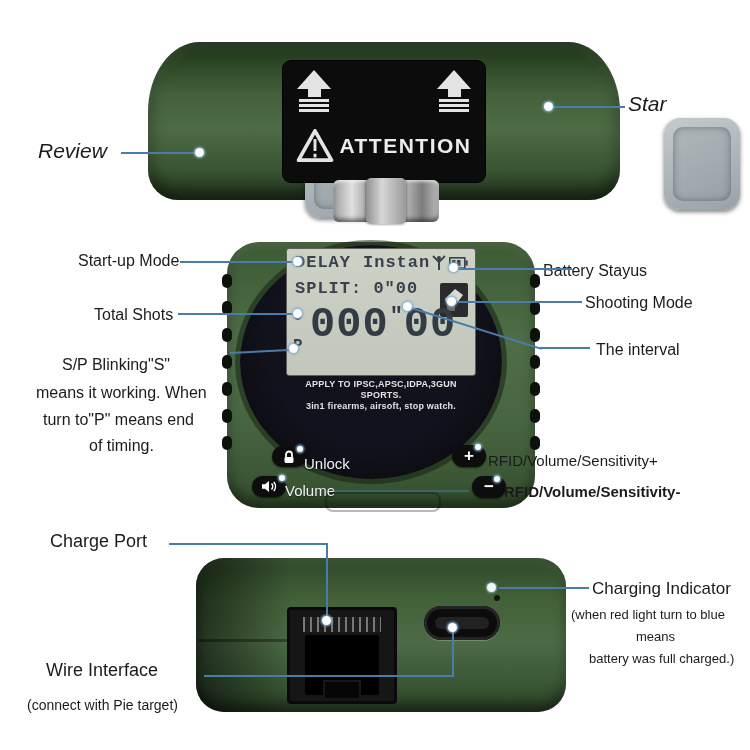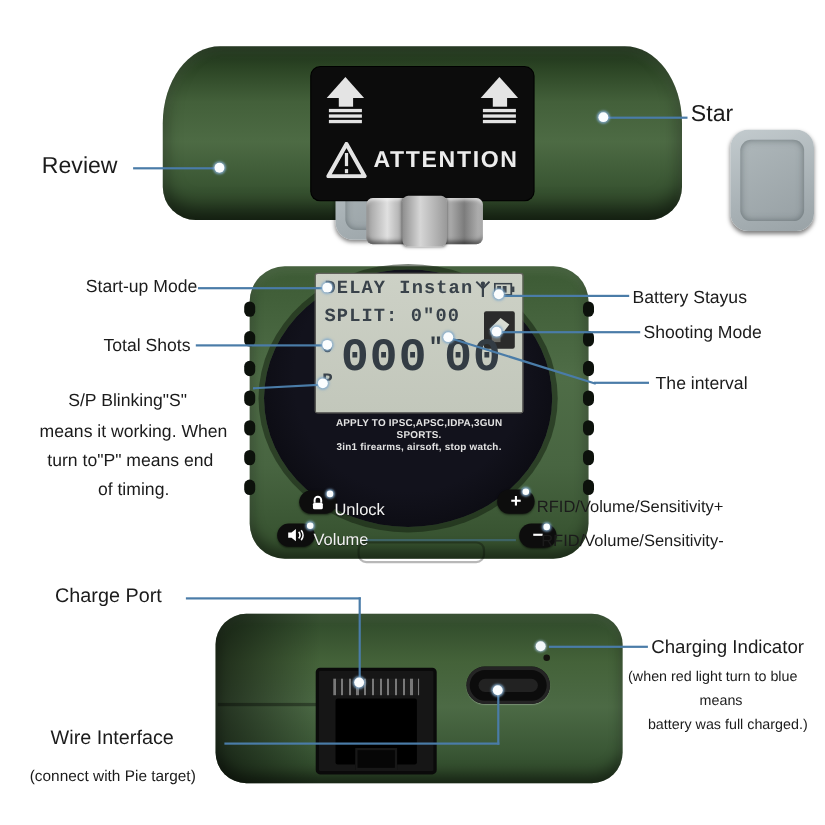--- a/index.html
+++ b/index.html
@@ -42,21 +42,21 @@
     color:#f0f0f0;font-size:11.5px;font-weight:bold;letter-spacing:.2px;}
   .attention-row{position:absolute;top:68px;left:0;width:100%;display:flex;
     align-items:center;justify-content:center;gap:5px;}
   .attention-text{color:#ececec;font-size:21px;font-weight:bold;letter-spacing:1.5px;}
   .hinge{position:absolute;left:333px;top:180px;width:106px;height:42px;border-radius:6px;
     background:linear-gradient(90deg,#9d9d9d,#e0e0e0 18%,#8b8b8b 38%,#d8d8d8 60%,#7c7c7c 84%,#bdbdbd);
     box-shadow:inset 0 2px 3px rgba(255,255,255,.6), inset 0 -3px 4px rgba(0,0,0,.5);}
   .hinge-tab{position:absolute;left:33px;top:-2px;width:40px;height:46px;border-radius:5px;
     background:linear-gradient(90deg,#8f8f8f,#d6d6d6 40%,#9a9a9a);
     box-shadow:0 0 3px rgba(0,0,0,.6);}
-  .lbl.big{font-size:21px;}
+  .lbl.big{font-size:21px;font-style:italic;}
 
   
   .mid-body{position:absolute;left:227px;top:242px;width:308px;height:266px;border-radius:32px;
     background:linear-gradient(180deg,#3c5a34,#4f6d47 38%,#486541 68%,#334e2c);
     box-shadow:inset 0 5px 8px rgba(255,255,255,.08), inset 0 -8px 12px rgba(0,0,0,.45);}
   .knob-col{position:absolute;top:32px;display:flex;flex-direction:column;gap:13px;}
   .knob-col.l{left:-5px;} .knob-col.r{right:-5px;}
   .knob{width:10px;height:14px;border-radius:5px;background:#0c110b;}
   .bezel{position:absolute;left:240px;top:245px;width:262px;height:234px;border-radius:50%;
     background:radial-gradient(circle at 50% 42%,#12121c 55%,#050508 100%);
@@ -239,38 +239,38 @@
   <div class="dot small" style="left:297px;top:446px;"></div>
   <div class="dot small" style="left:279px;top:475px;"></div>
   <div class="dot small" style="left:475px;top:444px;"></div>
   <div class="dot small" style="left:494px;top:476px;"></div>
   <div class="slot-outline"></div>
 
   <div class="dev-lbl" style="left:304px;top:455px;">Unlock</div>
   <div class="dev-lbl" style="left:285px;top:482px;">Volume</div>
   <div class="ln h faint" style="left:333px;top:490px;width:136px;"></div>
   <div class="lbl" style="left:488px;top:452px;font-size:15px;">RFID/Volume/Sensitivity+</div>
-  <div class="lbl" style="left:492px;top:483px;font-size:15px;">RFID/Volume/Sensitivity-</div>
+  <div class="lbl" style="left:504px;top:483px;font-size:15px;font-weight:bold;">RFID/Volume/Sensitivity-</div>
 
   <div class="lbl" style="left:78px;top:252px;font-size:16px;">Start-up Mode</div>
   <div class="ln h" style="left:180px;top:261px;width:116px;"></div>
   <div class="dot" style="left:293px;top:257px;"></div>
 
   <div class="lbl" style="left:94px;top:306px;font-size:16px;">Total Shots</div>
   <div class="ln h" style="left:178px;top:313px;width:119px;"></div>
   <div class="dot" style="left:293px;top:309px;"></div>
 
   <div class="lbl" style="left:62px;top:356px;font-size:16px;">S/P Blinking"S"</div>
   <div class="lbl" style="left:36px;top:384px;font-size:16px;">means it working. When</div>
   <div class="lbl" style="left:43px;top:411px;font-size:16px;">turn to"P" means end</div>
   <div class="lbl" style="left:89px;top:437px;font-size:16px;">of timing.</div>
   <div class="ln diag" style="left:230px;top:352px;width:64px;transform:rotate(-3deg);"></div>
   <div class="dot" style="left:289px;top:344px;"></div>
 
-  <div class="lbl" style="left:575px;top:262px;font-size:16px;">Battery Stayus</div>
+  <div class="lbl" style="left:543px;top:262px;font-size:16px;">Battery Stayus</div>
   <div class="ln h" style="left:458px;top:268px;width:114px;"></div>
   <div class="dot" style="left:449px;top:263px;"></div>
 
   <div class="lbl" style="left:585px;top:294px;font-size:16px;">Shooting Mode</div>
   <div class="ln h" style="left:455px;top:301px;width:127px;"></div>
   <div class="dot" style="left:447px;top:297px;"></div>
 
   <div class="lbl" style="left:596px;top:341px;font-size:16px;">The interval</div>
   <div class="ln diag" style="left:408px;top:306px;width:140px;transform:rotate(17.4deg);"></div>
   <div class="ln h" style="left:540px;top:347px;width:50px;"></div>

